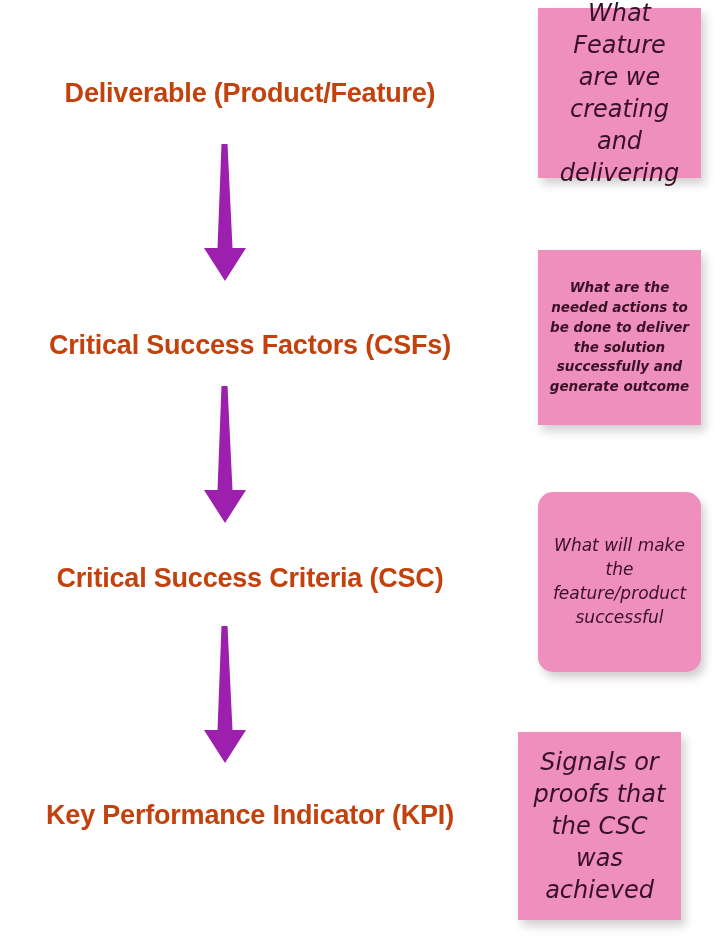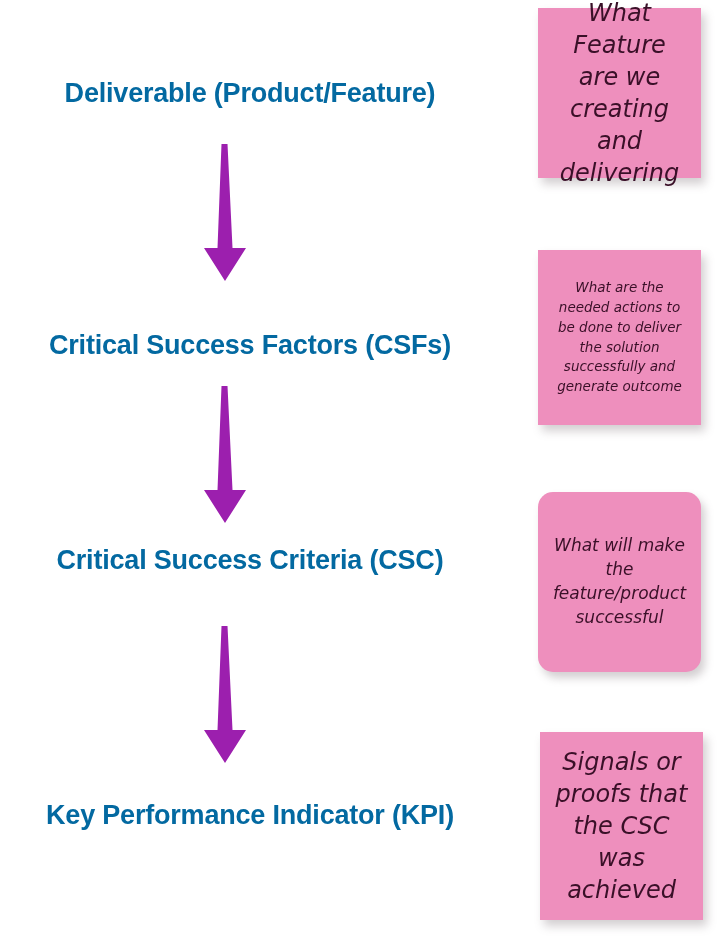--- a/index.html
+++ b/index.html
@@ -20,21 +20,21 @@
     position: absolute;
     left: 0;
     width: 500px;
     text-align: center;
   }
   .stage-label {
     font-family: "Liberation Sans", sans-serif;
     font-weight: bold;
     font-size: 27px;
     line-height: 1.15;
-    color: #0369a1;
+    color: #c2410c;
     letter-spacing: -0.2px;
     white-space: nowrap;
   }
 
   
   .flow-arrow {
     position: absolute;
     left: 180px;
     width: 90px;
   }
@@ -54,35 +54,35 @@
   .sticky-text {
     font-family: "DejaVu Sans", sans-serif;
     font-style: italic;
     color: #3a1028;
     text-align: center;
     line-height: 1.30;
     width: 100%;
     white-space: pre-line;
   }
   .note-lg  { font-size: 24px; line-height: 1.34; }
-  .note-sm  { font-size: 13.5px; font-weight: normal; line-height: 1.46; }
+  .note-sm  { font-size: 13.5px; font-weight: bold; line-height: 1.46; }
   .note-md  { font-size: 17px; line-height: 1.40; }
 </style>
 </head>
 <body>
 
 <div class="flow-stage" style="top:78px;">
   <div class="stage-label">Deliverable (Product/Feature)</div>
 </div>
 
 <div class="flow-stage" style="top:330px;">
   <div class="stage-label">Critical Success Factors (CSFs)</div>
 </div>
 
-<div class="flow-stage" style="top:545px;">
+<div class="flow-stage" style="top:563px;">
   <div class="stage-label">Critical Success Criteria (CSC)</div>
 </div>
 
 <div class="flow-stage" style="top:800px;">
   <div class="stage-label">Key Performance Indicator (KPI)</div>
 </div>
 
 <div class="flow-arrow" style="top:140px; height:145px;">
   <svg viewBox="0 0 90 145" preserveAspectRatio="none" aria-hidden="true">
     <path d="M41.5 4 L47.5 4 L52.5 108 L66 108 L45 141 L24 108 L37.5 108 Z" fill="#9c1fae"></path>
@@ -118,18 +118,18 @@
 generate outcome</div>
 </div>
 
 <div class="sticky-note" style="left:538px; top:492px; width:163px; height:180px;border-radius:15px;">
   <div class="sticky-text note-md">What will make
 the
 feature/product
 successful</div>
 </div>
 
-<div class="sticky-note" style="left:540px; top:732px; width:163px; height:188px;">
+<div class="sticky-note" style="left:518px; top:732px; width:163px; height:188px;">
   <div class="sticky-text note-lg">Signals or
 proofs that
 the CSC was
 achieved</div>
 </div>
 
 </body></html>

